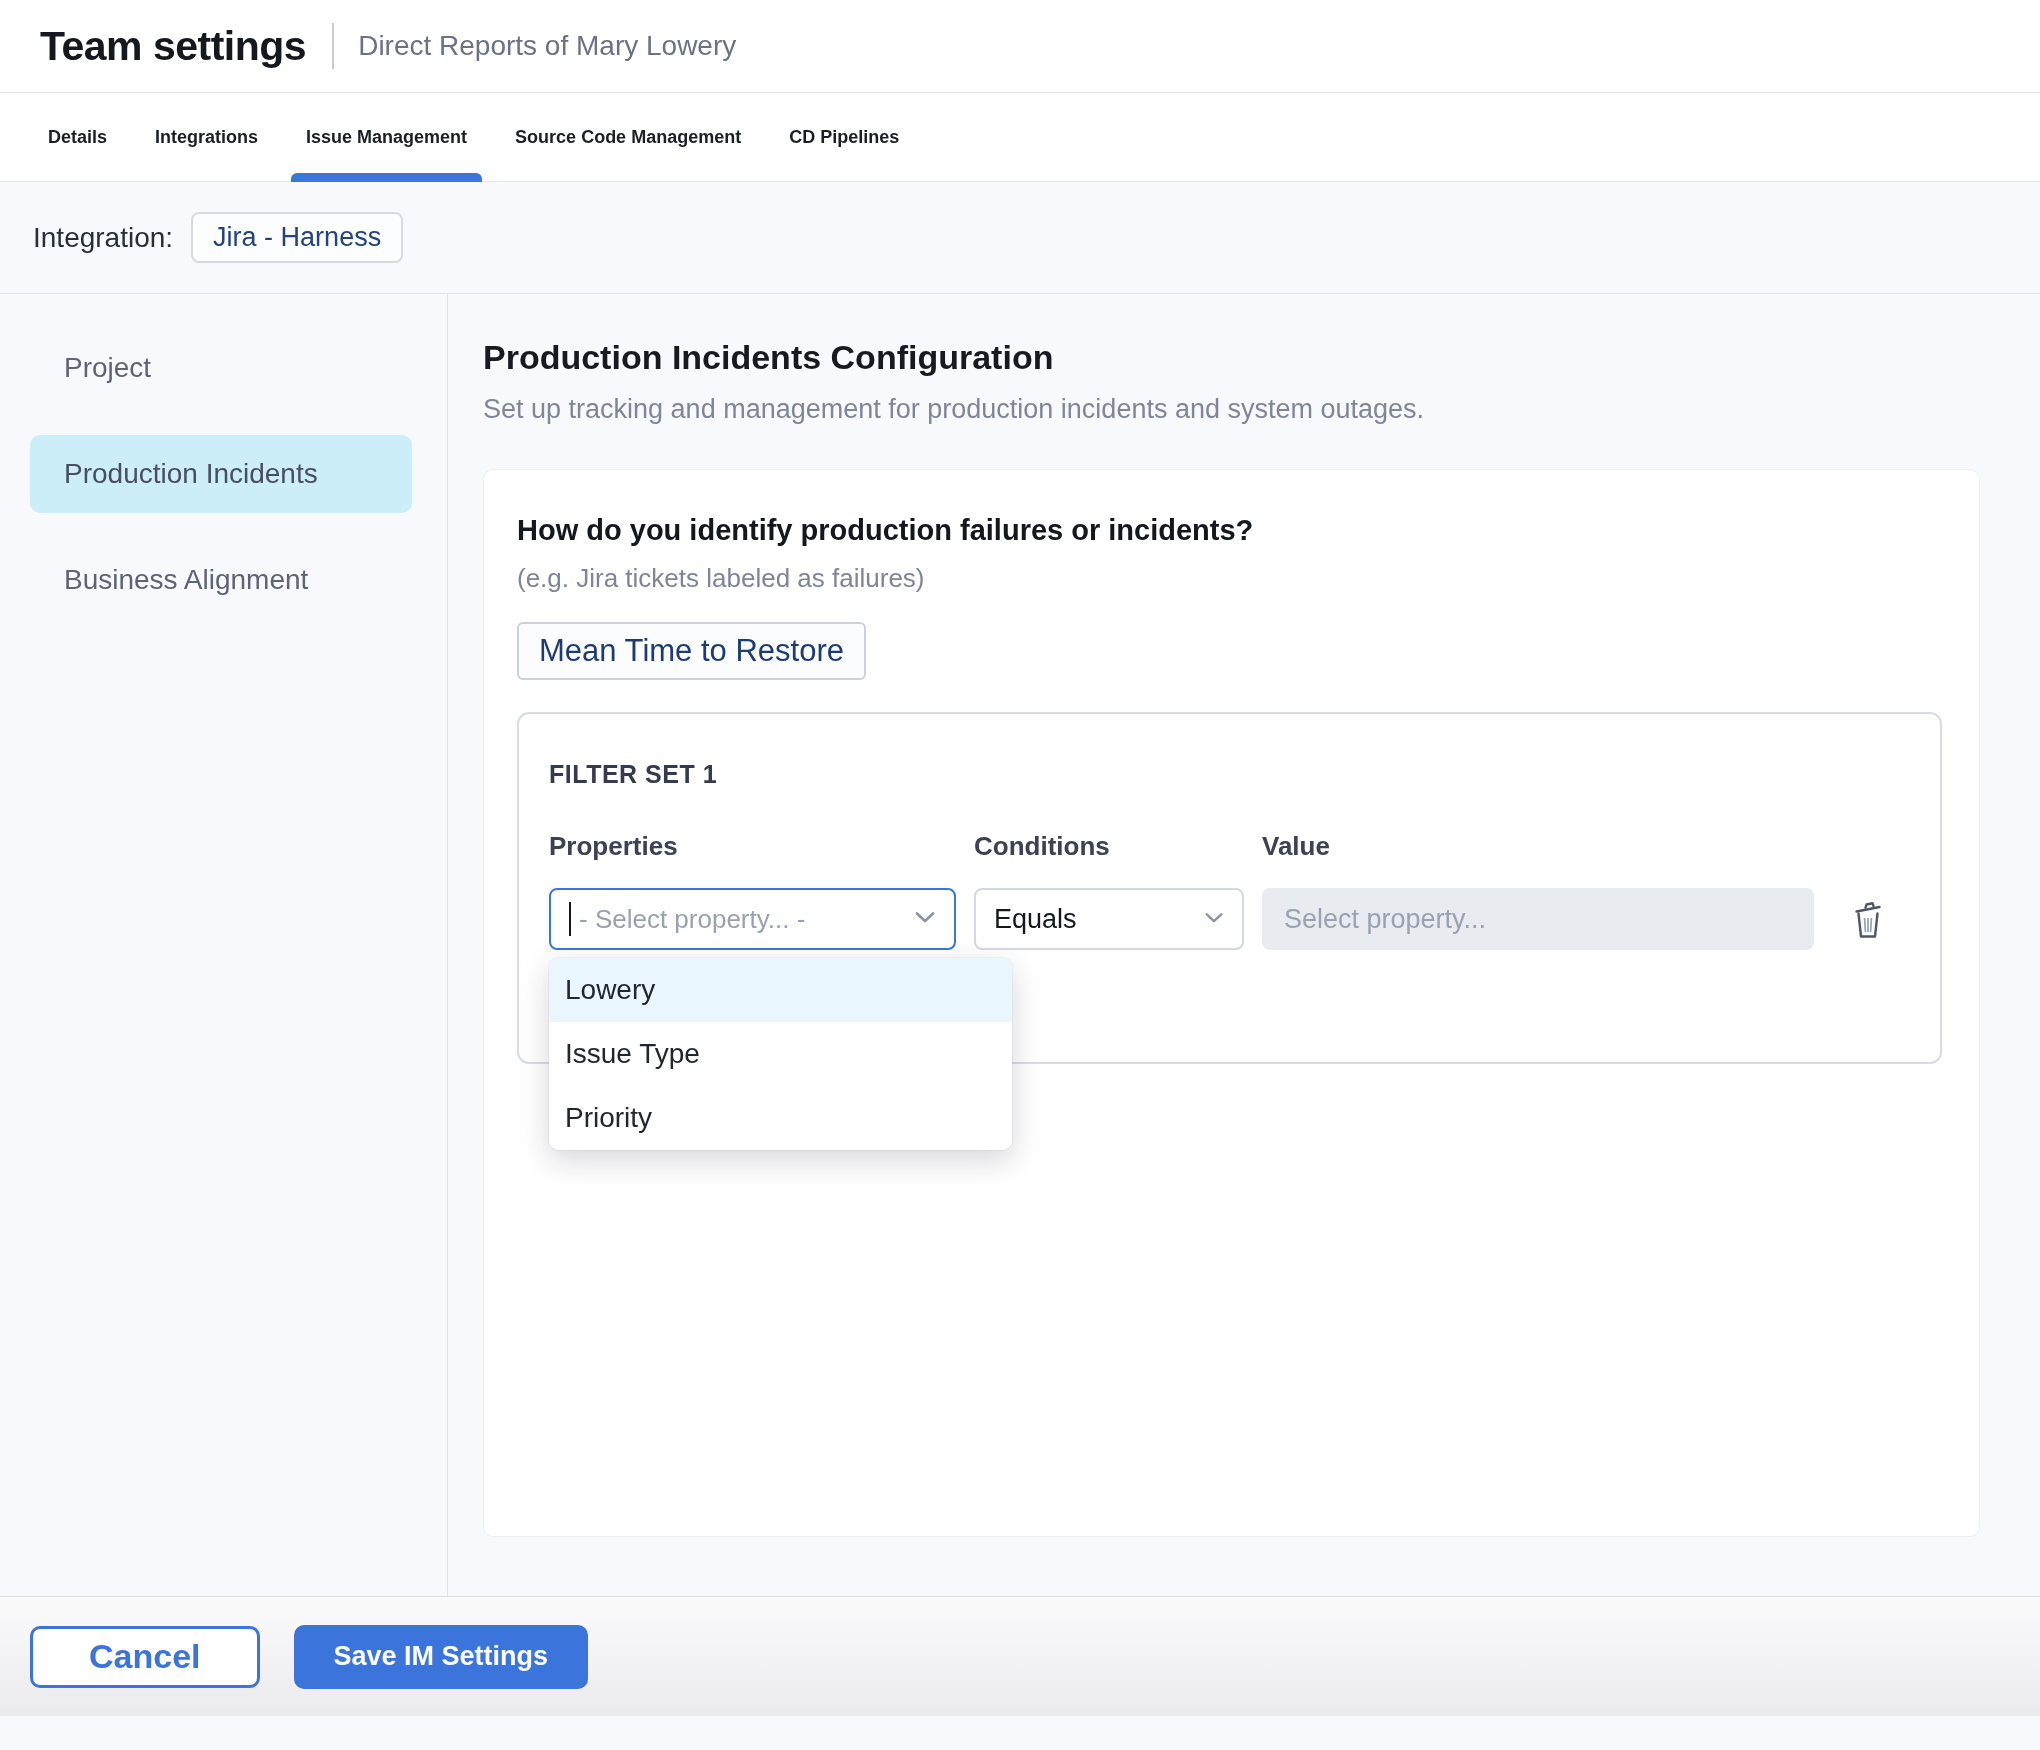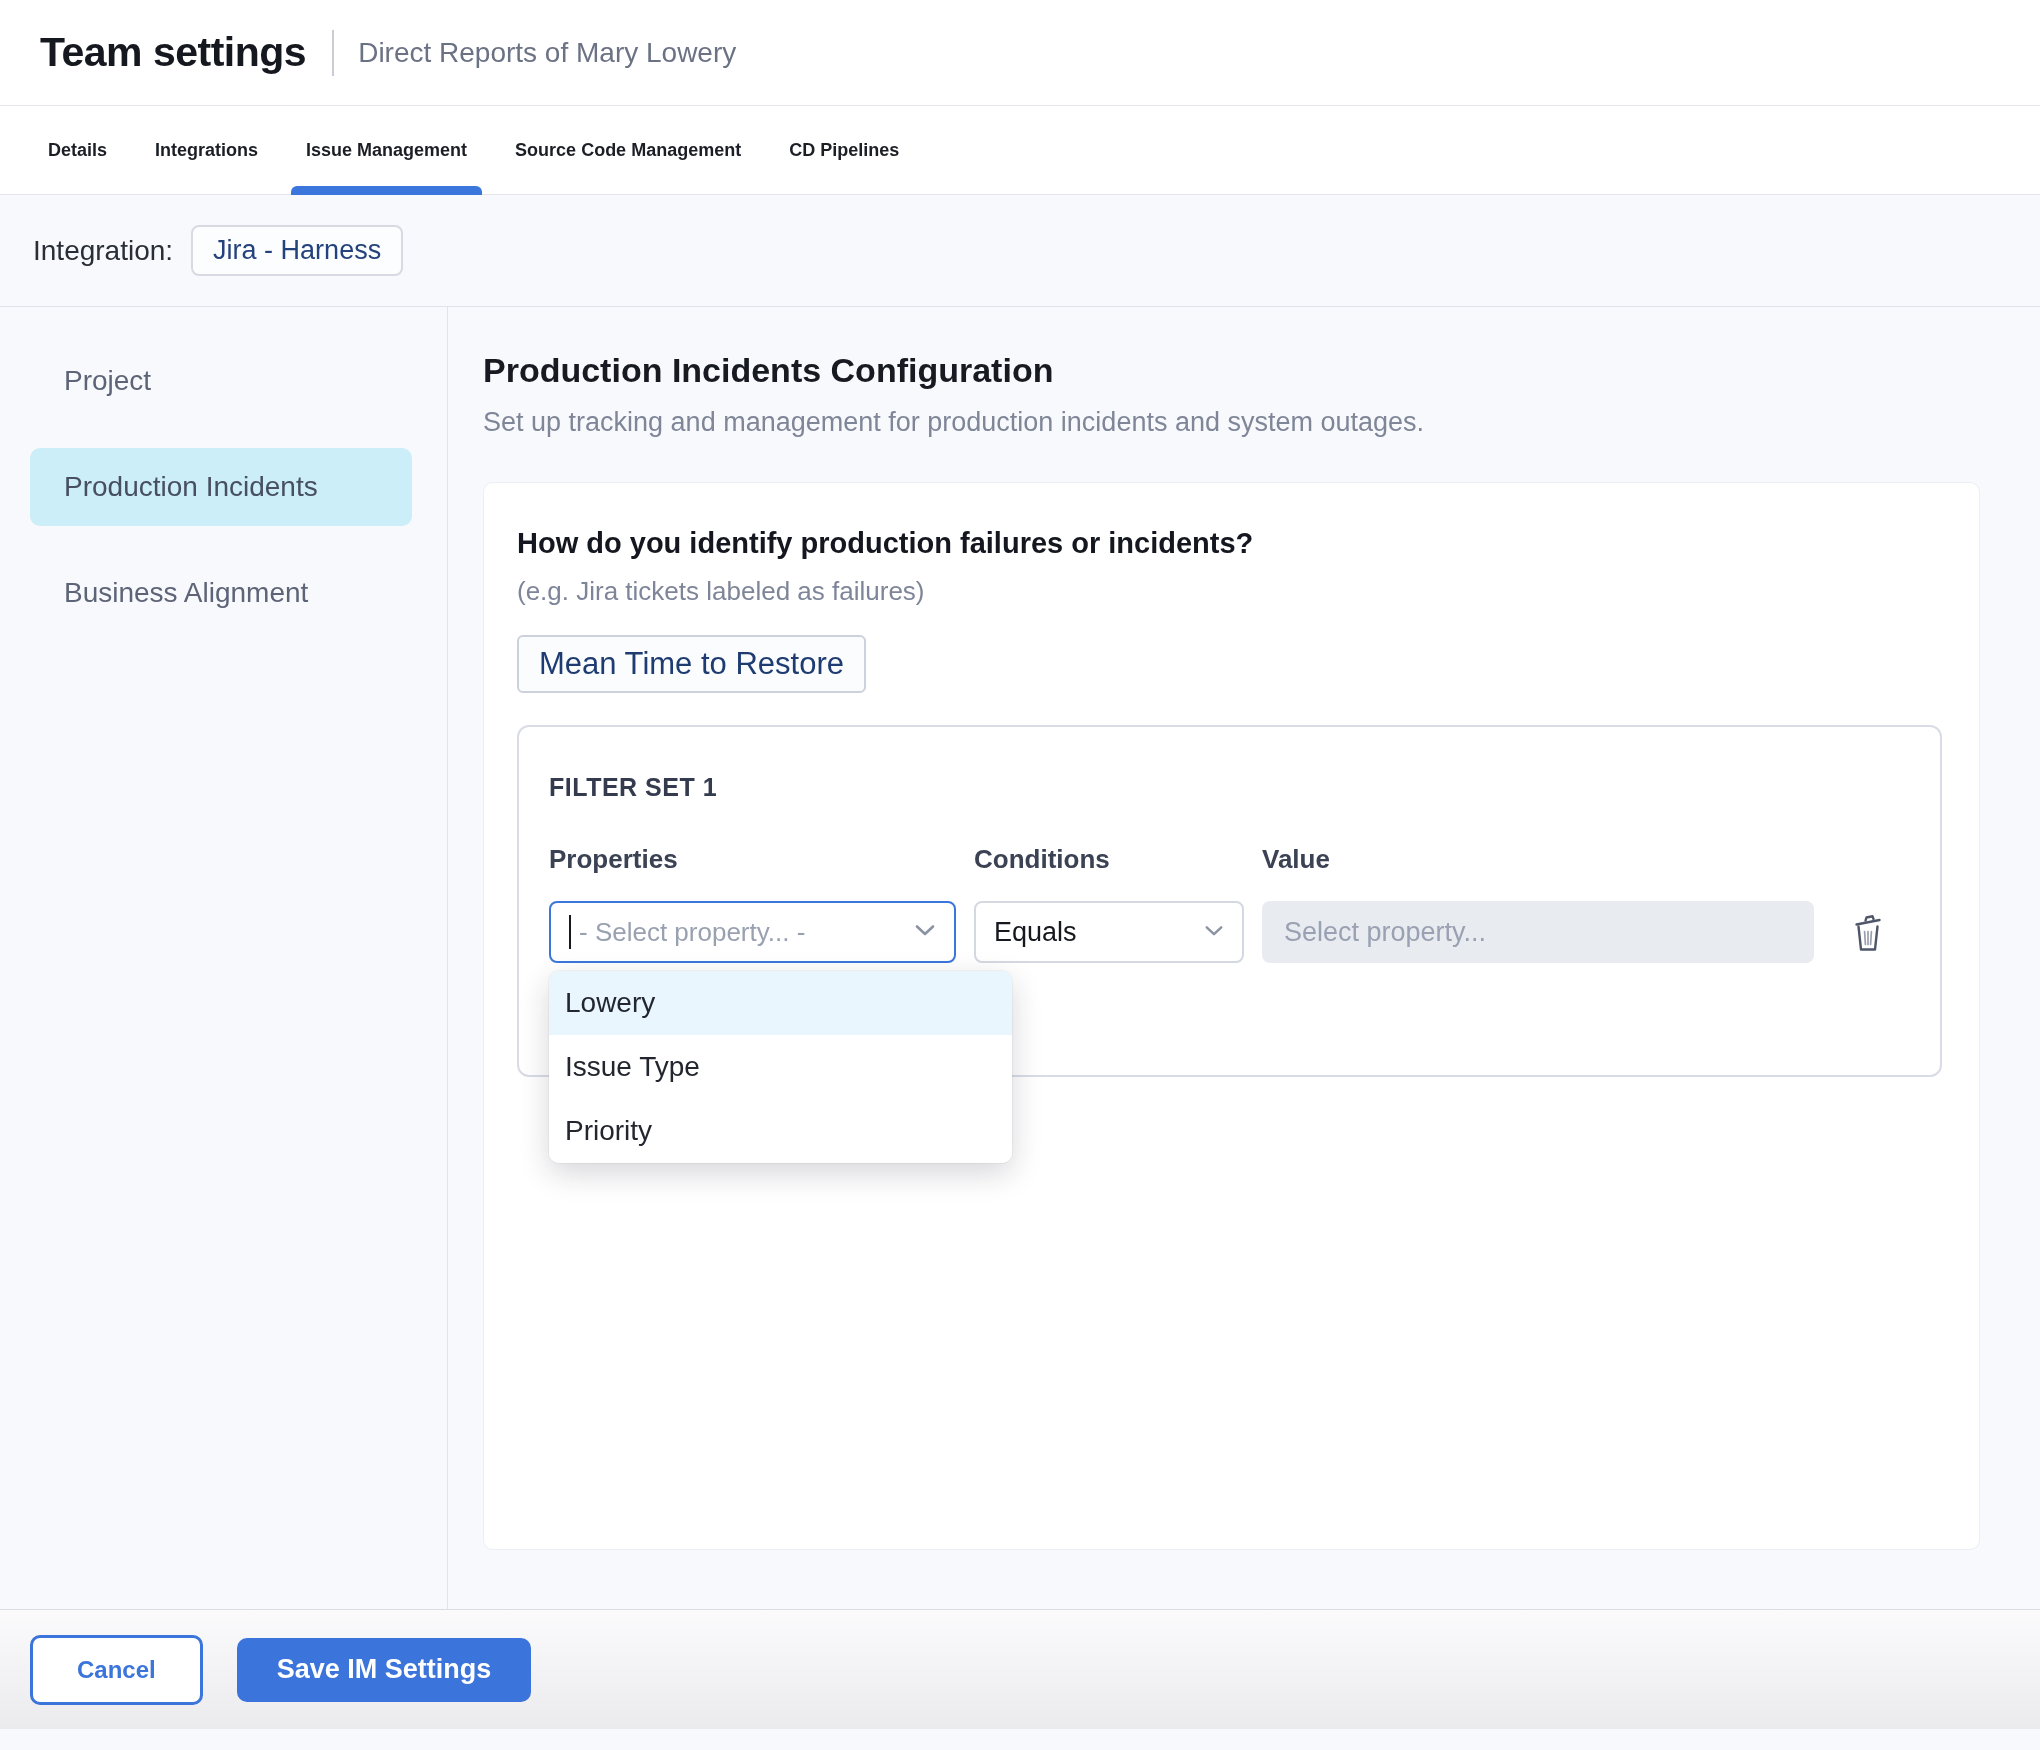--- a/index.html
+++ b/index.html
@@ -6,21 +6,21 @@
   html, body { width: 2040px; height: 1750px; }
   body {
     font-family: "Liberation Sans", sans-serif;
     background: #f8f9fc;
     color: #15181e;
     overflow: hidden;
   }
 
   
   .header {
-    height: 106px; background: #ffffff; border-bottom: 1px solid #e4e6ec;
+    height: 93px; background: #ffffff; border-bottom: 1px solid #e4e6ec;
     display: flex; align-items: center; padding: 0 40px;
   }
   .page-title { font-size: 41px; font-weight: 700; letter-spacing: -0.5px; color: #15181e; }
   .title-divider { width: 2px; height: 46px; background: #c9ccd6; margin: 0 24px 0 26px; }
   .page-subtitle { font-size: 28px; color: #6b7284; }
 
   
   .tabbar {
     height: 89px; background: #ffffff; border-bottom: 1px solid #e4e6ec;
     display: flex; align-items: stretch; padding-left: 33px;
@@ -115,23 +115,23 @@
   }
   .dropdown-item.highlighted { background: #e9f6fd; }
 
   
   .footer {
     height: 120px; border-top: 1px solid #dcdde2;
     background: linear-gradient(180deg, #fbfbfc 0%, #ebebee 100%);
     display: flex; align-items: center; padding: 0 30px; gap: 34px;
   }
   .btn-cancel {
-    height: 70px; padding: 0 44px; background: #ffffff;
+    height: 62px; padding: 0 56px; background: #ffffff;
     border: 3px solid #3b74da; border-radius: 10px;
-    font-family: "Liberation Sans", sans-serif; font-size: 24px; font-weight: 700; color: #3b74da; cursor: pointer;
+    font-family: "Liberation Sans", sans-serif; font-size: 34px; font-weight: 700; color: #3b74da; cursor: pointer;
   }
   .btn-save {
     height: 64px; padding: 0 40px; background: #3b74da; border: none; border-radius: 10px;
     font-family: "Liberation Sans", sans-serif; font-size: 27px; font-weight: 700; color: #ffffff; cursor: pointer;
   }
 </style>
 </head>
 <body>
 
 <div class="header">

